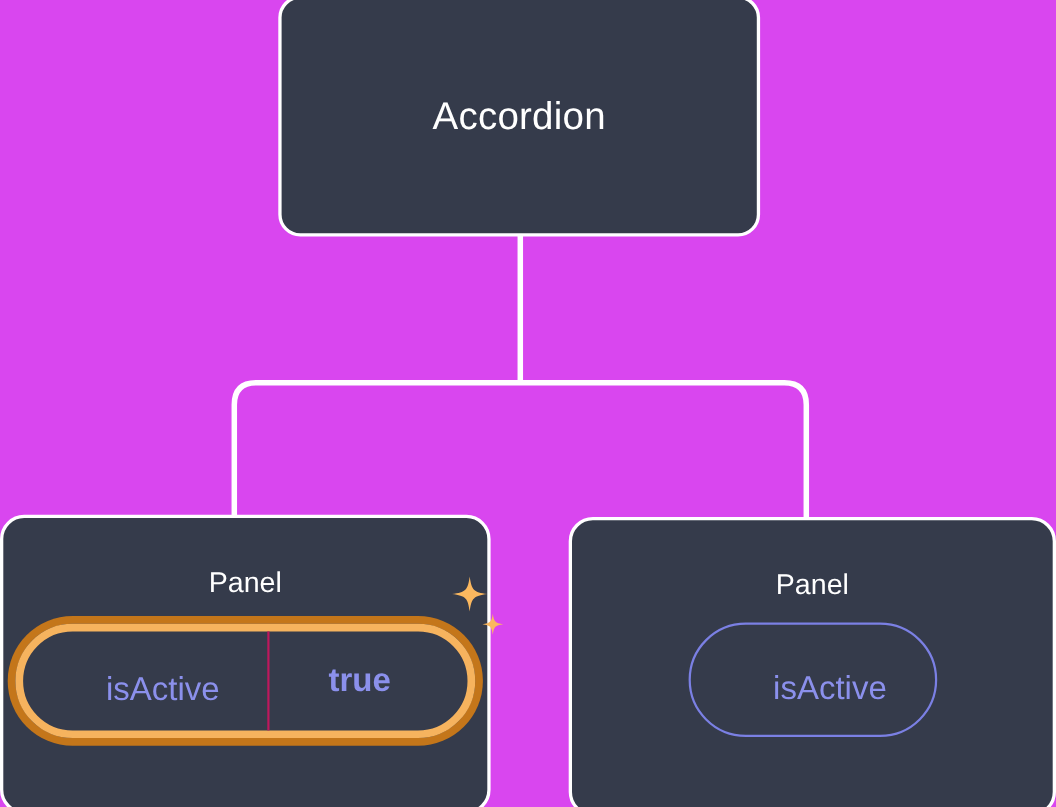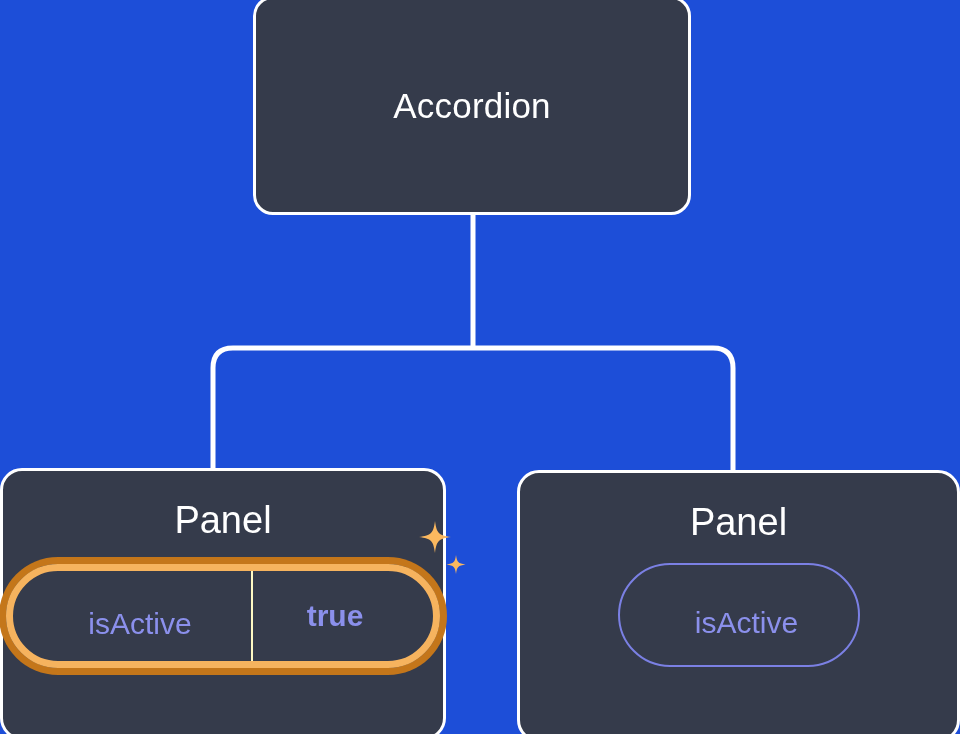--- a/index.html
+++ b/index.html
@@ -13,21 +13,21 @@
     height: 734px;
     overflow: hidden;
     font-family: "Liberation Sans", "DejaVu Sans", sans-serif;
     -webkit-font-smoothing: antialiased;
   }
 
   #stage {
     position: relative;
     width: 960px;
     height: 734px;
-    background: #1d4ed8;
+    background: #d946ef;
   }
 
   
   .connector-svg {
     position: absolute;
     left: 0;
     top: 0;
     width: 960px;
     height: 734px;
     pointer-events: none;
@@ -67,24 +67,25 @@
     width: 446px;
     height: 272px;
     padding-top: 30px;
     border-radius: 22px;
   }
   .node-panel.left  { left: 0px; }
   .node-panel.right { left: 517px; width: 443px; top: 470px; }
 
   .node-title-panel {
     color: #ffffff;
-    font-size: 38px;
+    font-size: 26px;
     font-weight: 400;
     line-height: 1;
     margin-bottom: 6px;
+    margin-top: 15px;
   }
   .node-panel.right .node-title-panel { margin-bottom: 10px; }
 
   
   .pill-wrap {
     position: relative;
     margin-top: 12px;
   }
 
   .pill {
@@ -98,21 +99,21 @@
 
   .pill-cell {
     display: flex;
     align-items: center;
     justify-content: center;
     font-size: 30px;
     color: #8b90ec;
     line-height: 1;
   }
   .pill-key {
-    padding: 0 26px 0 42px;
+    padding: 0 10px 0 42px;
     min-width: 170px;
     margin-top: 15px;
   }
   .pill-val {
     padding: 0 42px 0 26px;
     min-width: 112px;
   }
 
   
   .pill-plain {
@@ -123,21 +124,21 @@
   }
 
   
   .pill-highlight {
     border: 7px solid #f6b35e;
     box-shadow: 0 0 0 7px #c4761a;
     margin: 7px;
   }
   .pill-highlight .pill-key { color: #8b90ec; }
   .pill-highlight .pill-val {
-    border-left: 2px solid #fef9c3;
+    border-left: 2px solid #be185d;
     color: #8b90ec;
     font-weight: 700;
   }
 
   
   .sparkles {
     position: absolute;
     right: -24px;
     top: -40px;
     width: 60px;

